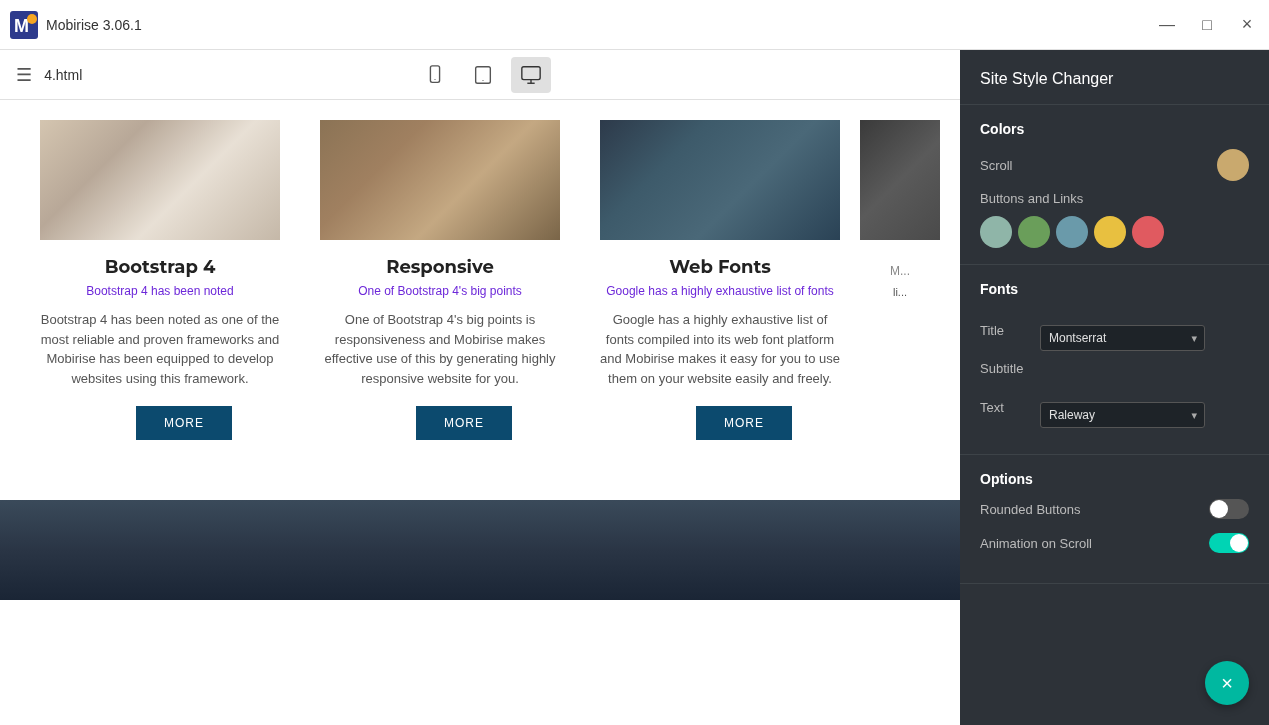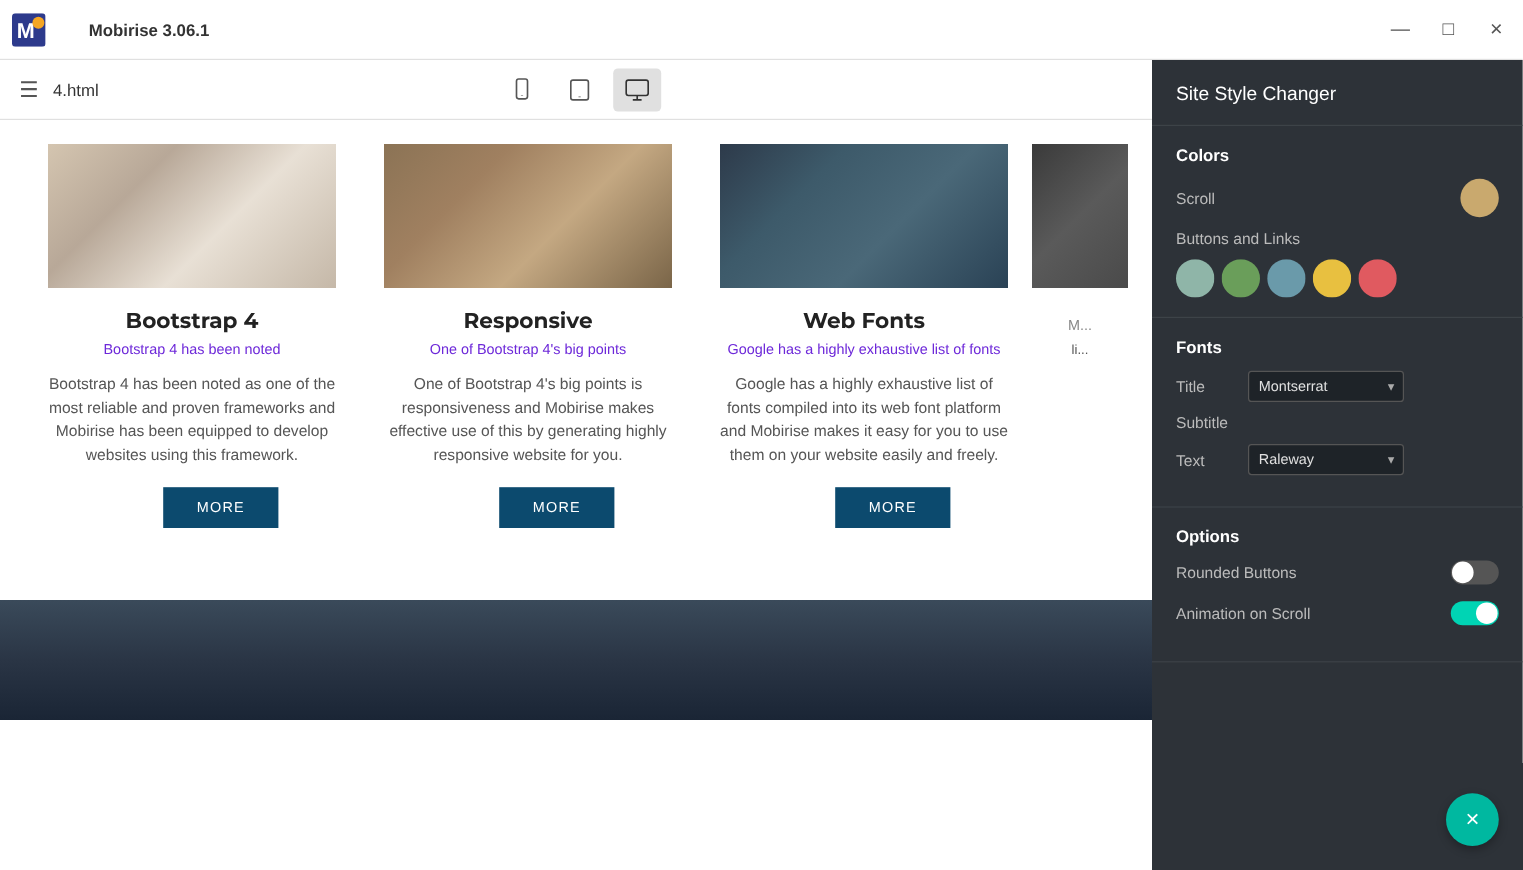--- a/index.html
+++ b/index.html
@@ -25,23 +25,22 @@
     .app-icon {
       width: 28px;
       height: 28px;
       display: flex;
       align-items: center;
       justify-content: center;
     }
     .app-icon svg { width: 28px; height: 28px; }
     .app-title {
       font-size: 14px;
-      font-weight: 700;
+      font-weight: 400;
       color: #333;
-      margin-left: 28px;
     }
     .title-bar-controls {
       display: flex;
       align-items: center;
       gap: 16px;
     }
     .title-bar-btn {
       width: 24px;
       height: 24px;
       display: flex;
@@ -255,21 +254,22 @@
       justify-content: flex-start;
       margin-bottom: 10px;
     }
     .font-label {
       font-size: 13px;
       color: #bbb;
       width: 60px;
     }
     .font-select-wrapper {
       position: relative;
-      width: 130px;
+      width: 165px;
+      margin-top: 16px;
     }
     .font-select-wrapper select {
       width: 100%;
       background: #1e2328;
       color: #e0e0e0;
       border: 1px solid #555;
       border-radius: 3px;
       padding: 5px 24px 5px 8px;
       font-size: 12px;
       appearance: none;

